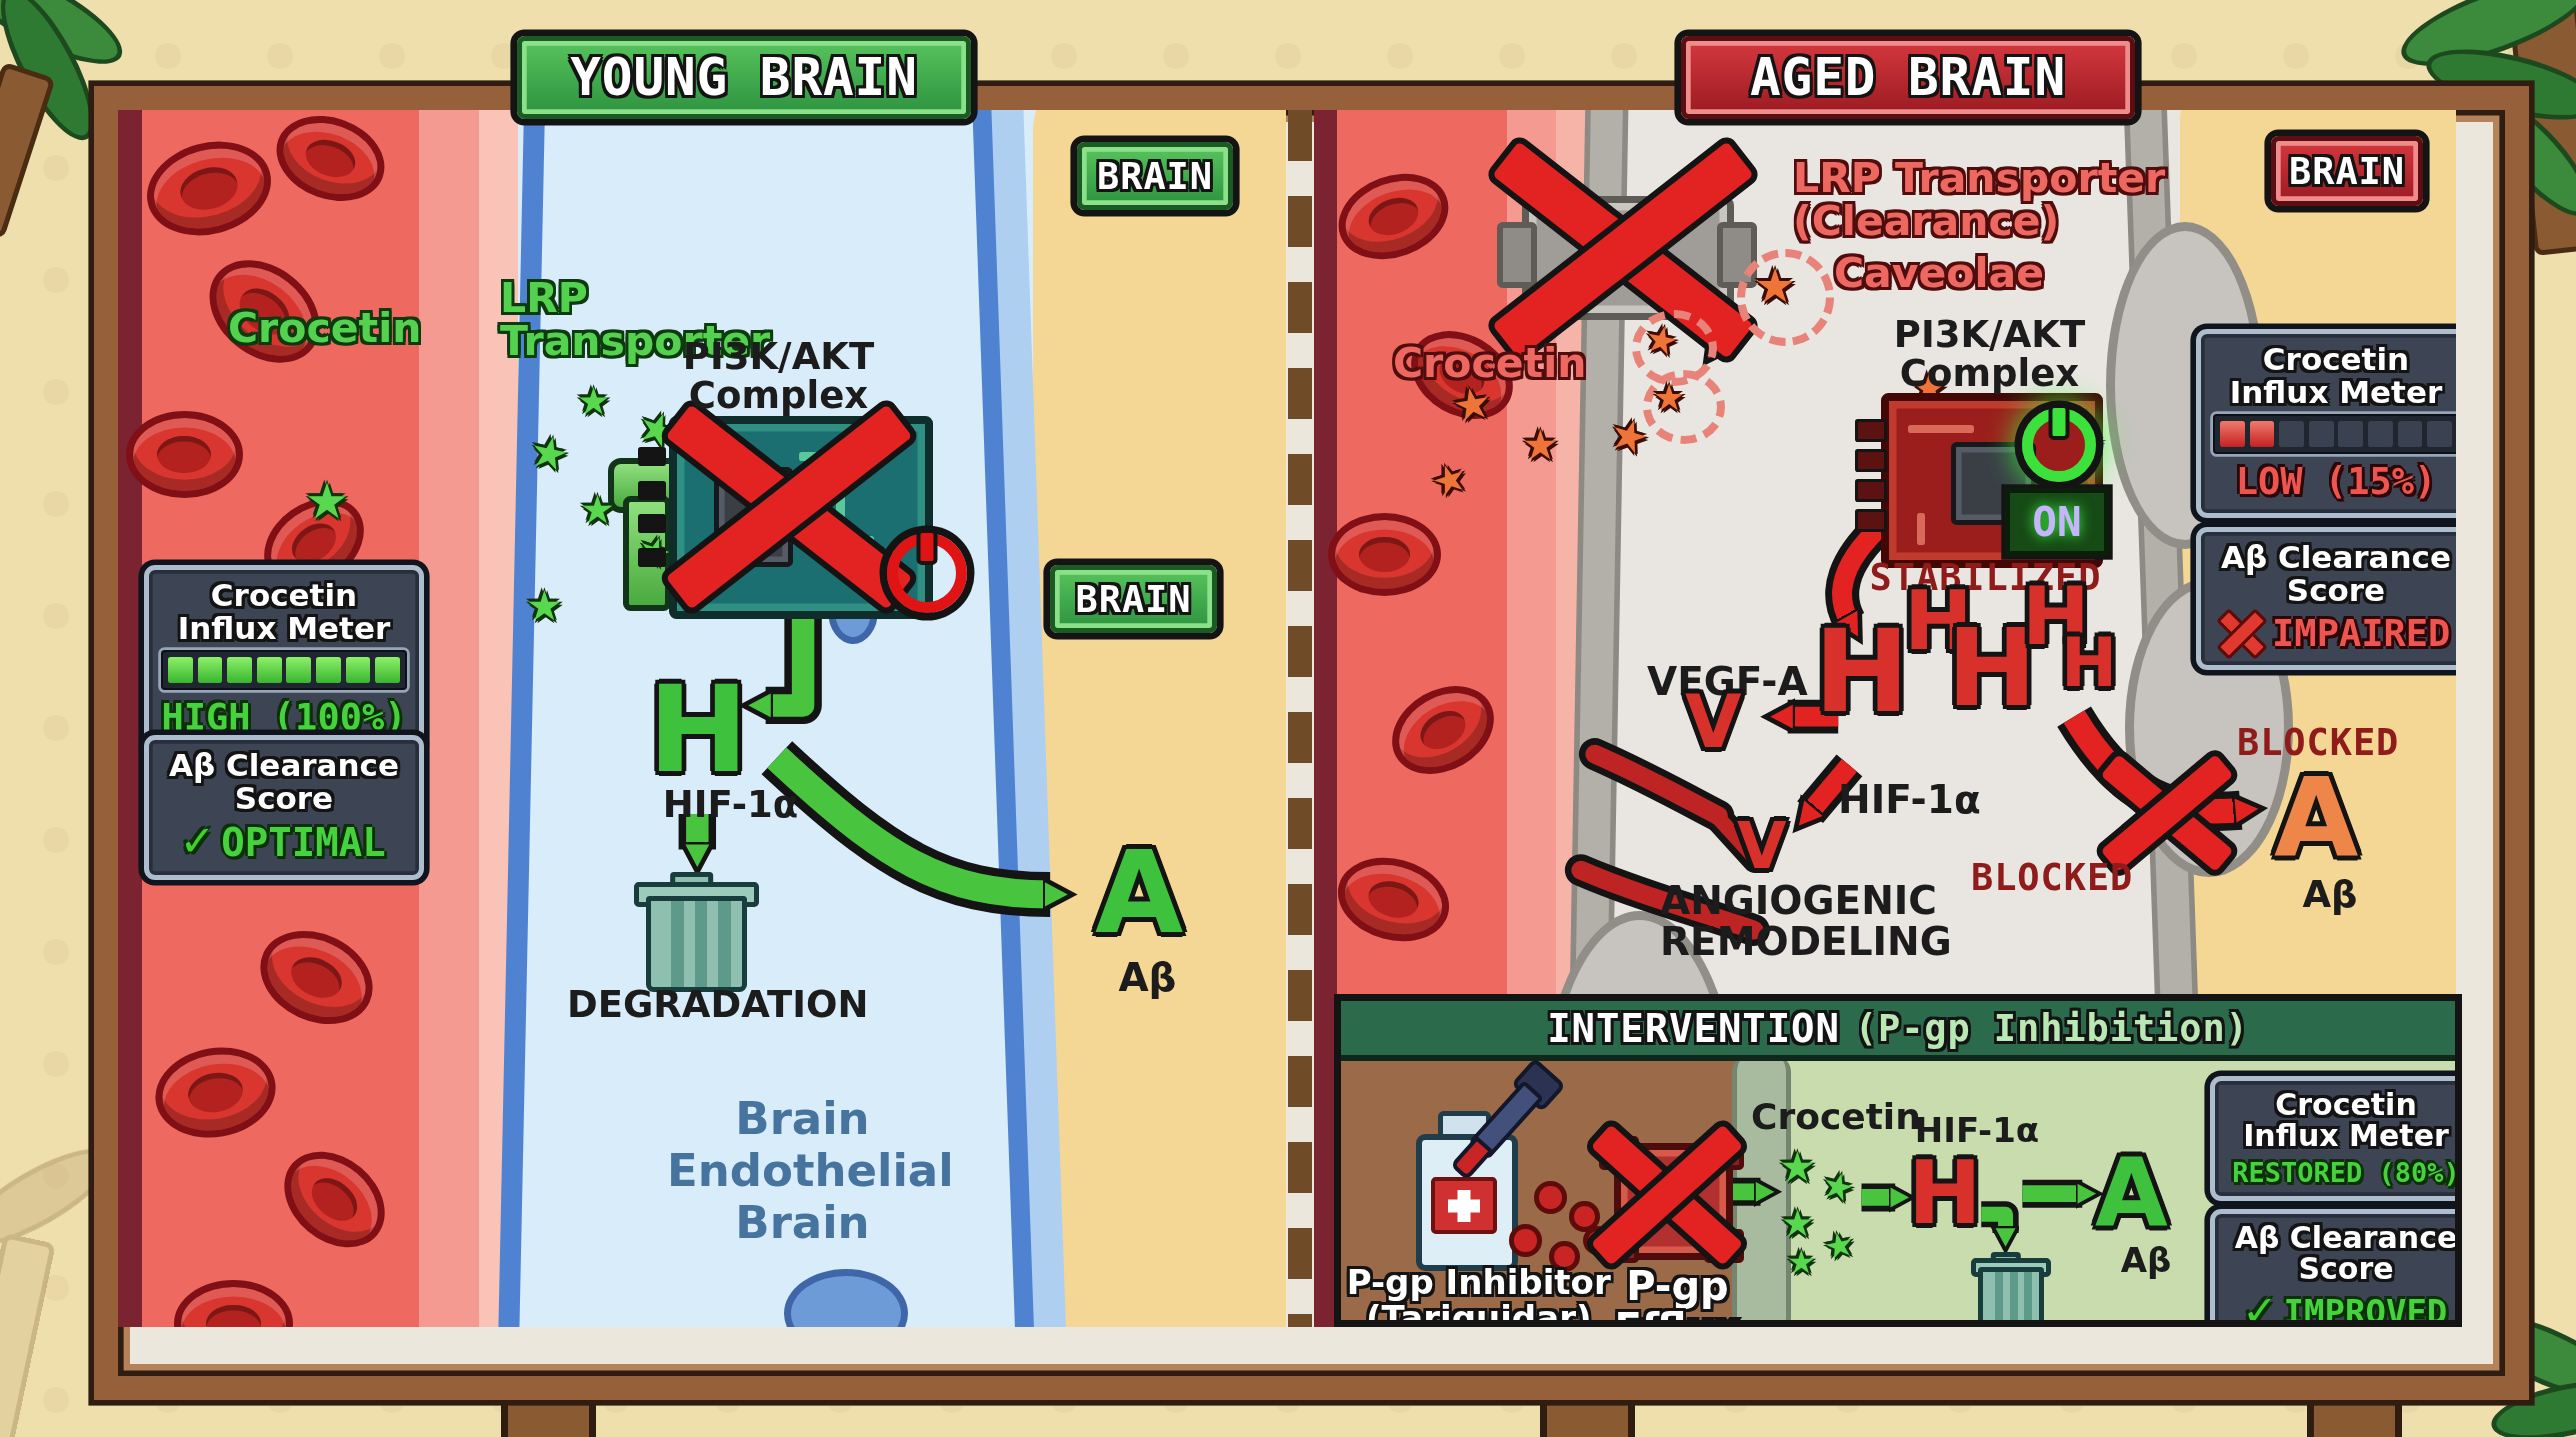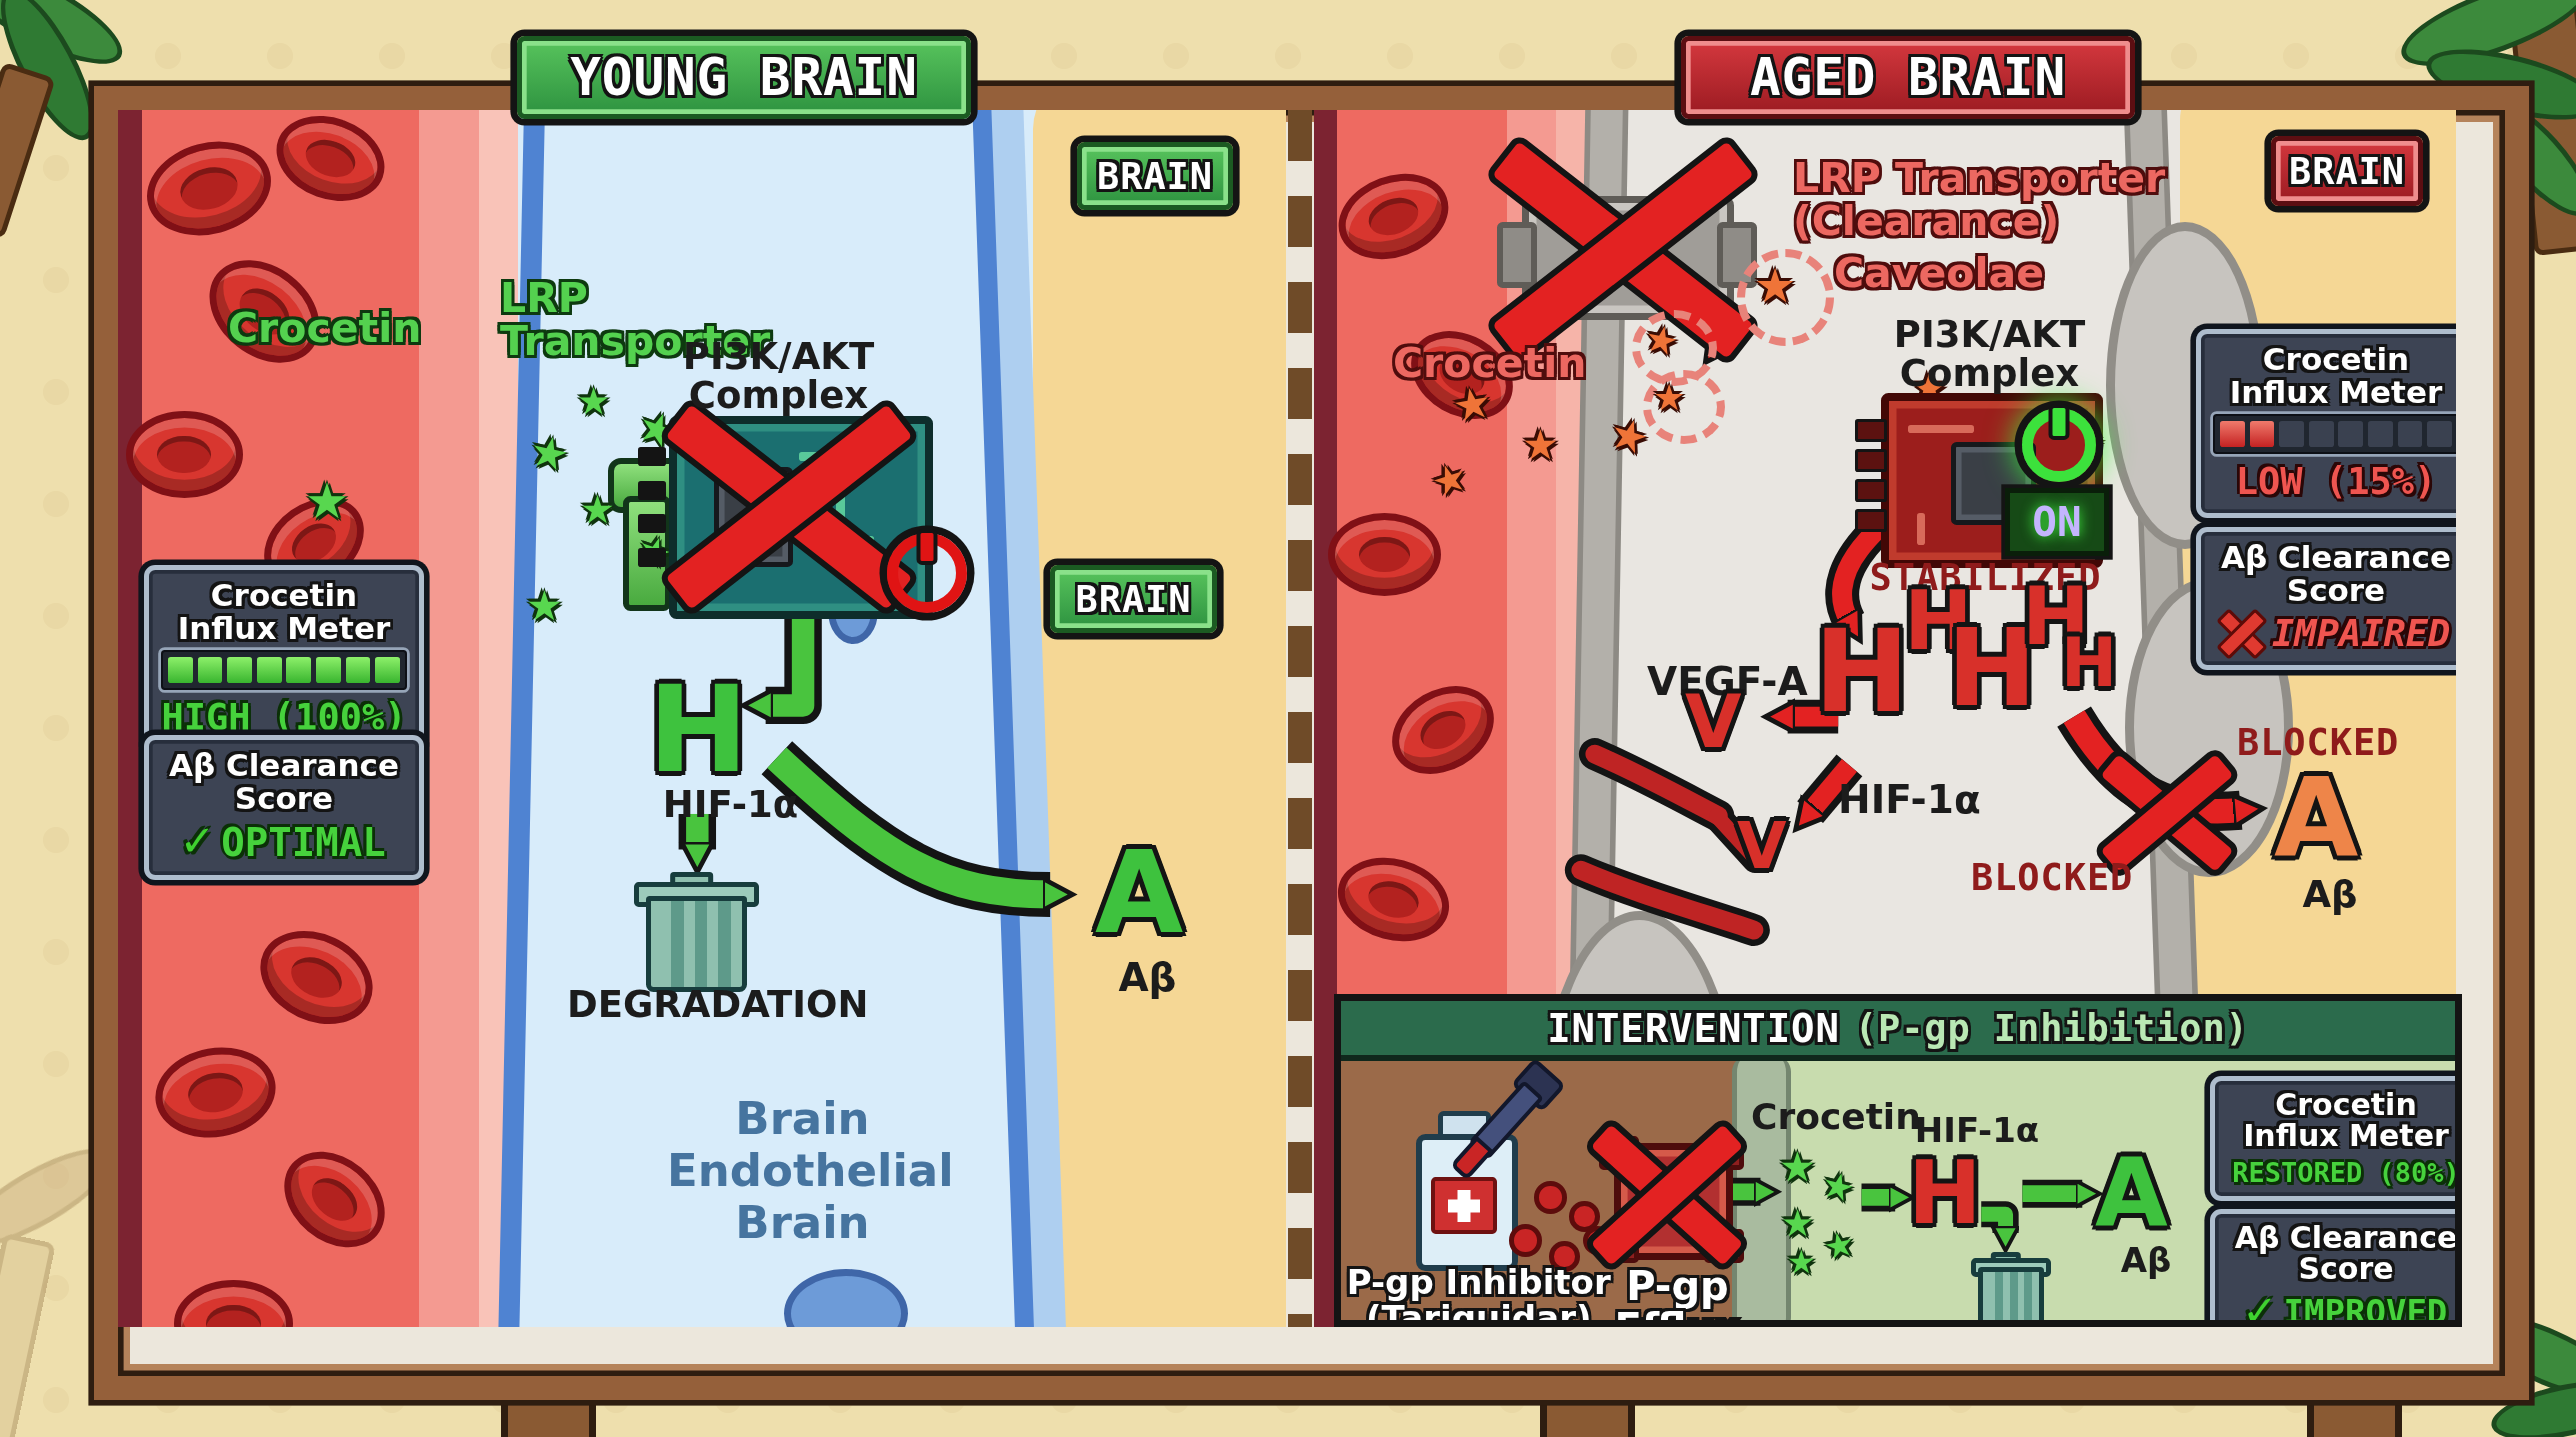--- a/index.html
+++ b/index.html
@@ -359,20 +359,24 @@
     <span class="Lh red ol5" style="left:500px;top:505px;font-size:114px;">H</span>
     <span class="Lh red ol5" style="left:590px;top:470px;font-size:82px;">H</span>
     <span class="Lh red ol5" style="left:633px;top:505px;font-size:107px;">H</span>
     <span class="Lh red ol5" style="left:708px;top:466px;font-size:81px;">H</span>
     <span class="Lh red ol5" style="left:747px;top:520px;font-size:67px;">H</span>
     <div class="lab lab-k" style="left:524px;top:670px;font-size:39px;">HIF-1α</div>
 
     <div class="lab lab-k" style="left:333px;top:552px;font-size:39px;">VEGF-A</div>
     <span class="Lh red ol5" style="left:371px;top:575px;font-size:73px;">V</span>
     <span class="Lh red ol5" style="left:423px;top:704px;font-size:64px;">V</span>
+    <div class="lab lab-k ctr" style="left:346px;top:771px;width:262px;font-size:39px;">
+      <div>ANGIOGENIC</div>
+      <div>REMODELING</div>
+    </div>
 
     <div class="xwrap" style="left:792px;top:648px;width:122px;height:110px;">
       <div class="xb" style="width:150px;height:28px;transform:translate(-50%,-50%) rotate(40deg);"></div>
       <div class="xb" style="width:150px;height:28px;transform:translate(-50%,-50%) rotate(-40deg);"></div>
     </div>
     <div class="lab lab-dr mono" style="left:657px;top:749px;font-size:37px;">BLOCKED</div>
     <div class="lab lab-dr mono" style="left:923px;top:614px;font-size:37px;">BLOCKED</div>
     <span class="Lh org ol5" style="left:960px;top:653px;font-size:109px;">A</span>
     <div class="lab lab-k ctr" style="left:960px;top:766px;width:112px;font-size:37px;">Aβ</div>
 
@@ -405,21 +409,21 @@
         </div>
       <div class="m-status red" style="font-size:37px;">
           <span>LOW (15%)</span>
         </div>
     </div>
     <div class="meter" style="left:882px;top:417px;width:255px;">
       <div class="m-title ol3">
         <div>Aβ Clearance</div>
         <div>Score</div>
       </div>
-      <div class="m-status red" style="font-size:37px;font-style:italic;">
+      <div class="m-status red" style="font-size:37px;">
         <span class="xk"></span>
         <span>IMPAIRED</span>
       </div>
     </div>
   </div>
 
   <div class="abs" style="left:1334px;top:994px;width:1128px;height:333px;border:7.5px solid #141414;box-sizing:border-box;overflow:hidden;">
     <div class="abs" style="left:0;top:54px;width:440px;bottom:0;height:279px;background:#9b6a49;"></div>
     <div class="abs" style="left:426px;top:54px;right:0;width:702px;height:279px;background:#c8dcae;"></div>
     <div class="abs" style="left:391px;top:54px;width:49px;height:279px;background:#a9bb9f;border-left:5.6px solid #74866f;border-right:5.6px solid #74866f;border-radius:17px;"></div>

